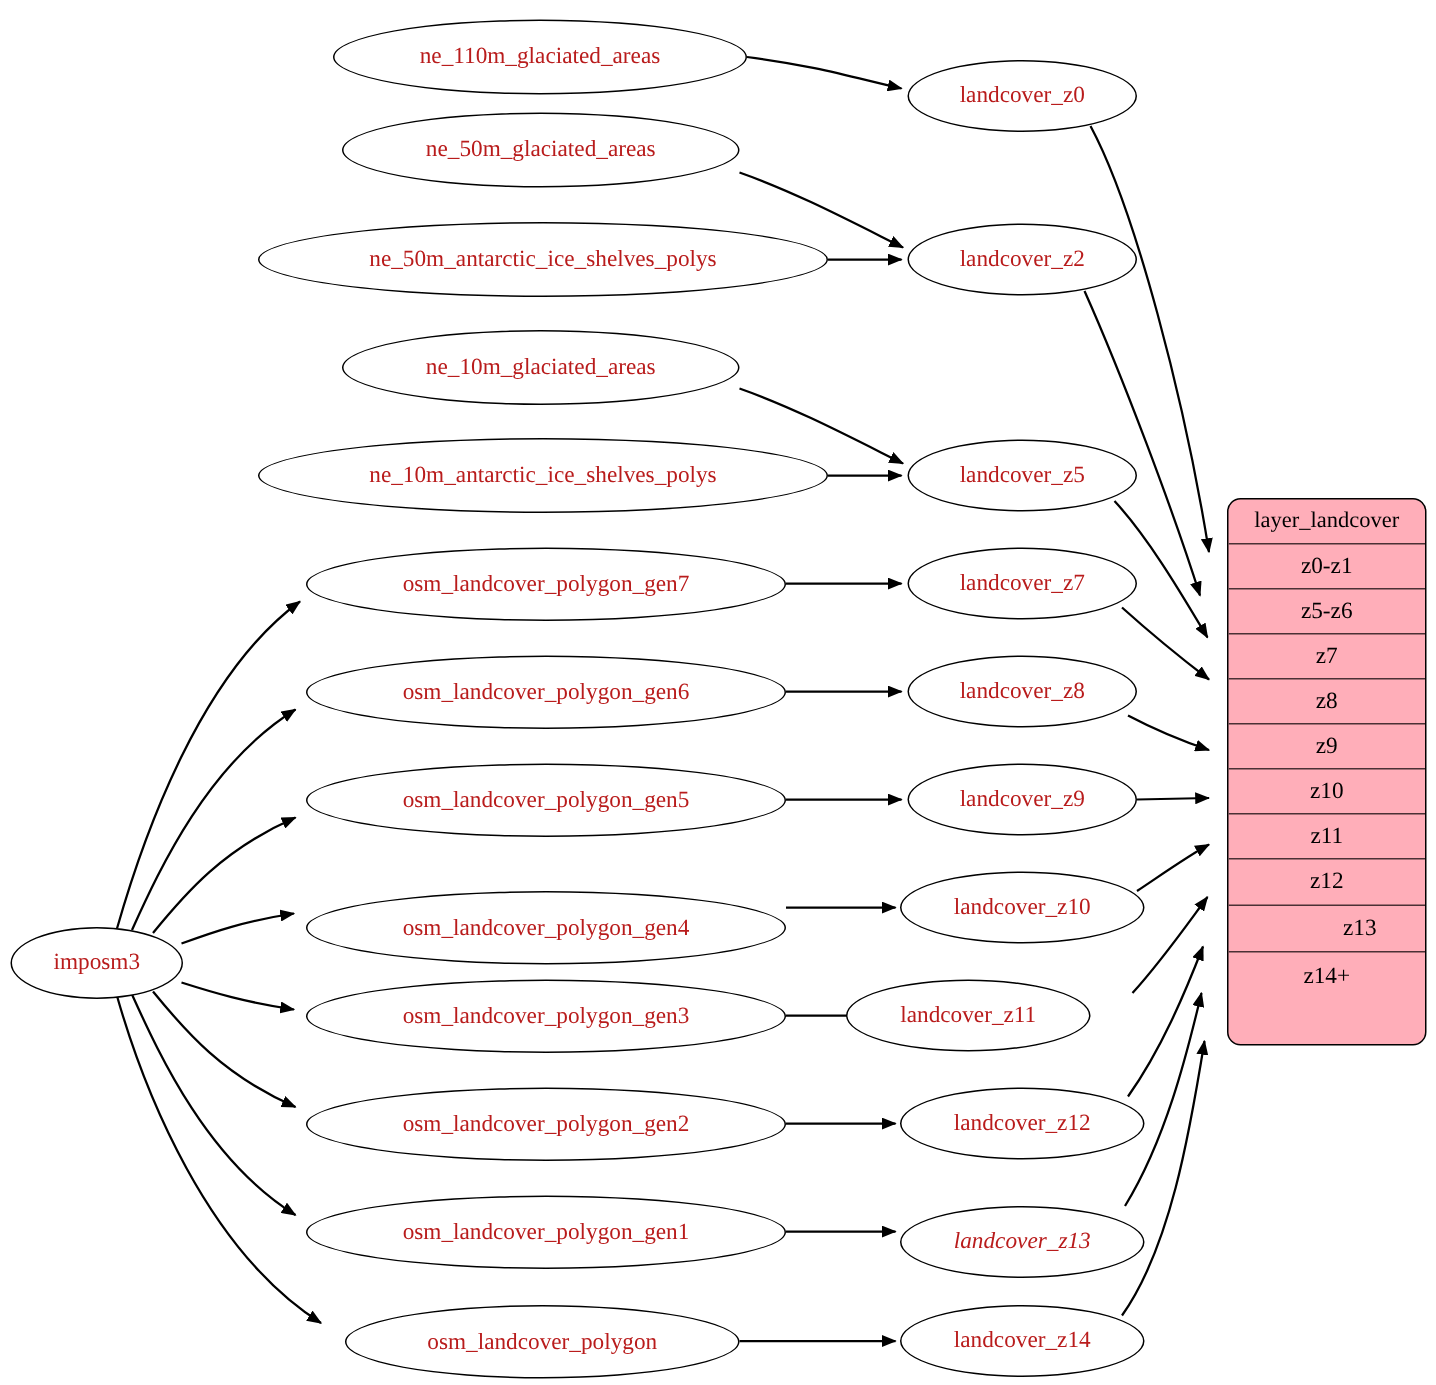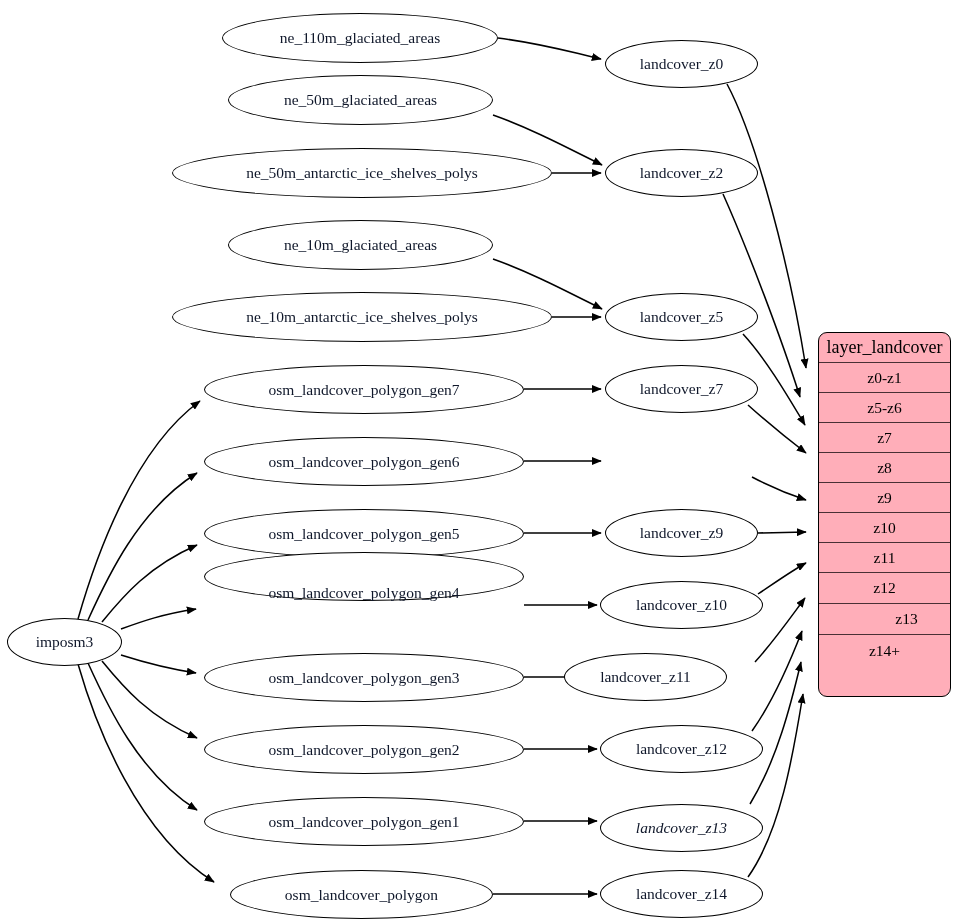--- a/index.html
+++ b/index.html
@@ -2,28 +2,28 @@
 <html><head>
 <meta charset="utf-8">
 <style>
   html,body{margin:0;padding:0;background:#ffffff;}
   #canvas{position:relative;width:957px;height:923px;background:#ffffff;
           font-family:"Liberation Serif","DejaVu Serif",serif;overflow:hidden;}
   svg#wires{position:absolute;left:0;top:0;width:957px;height:923px;}
   .node-ellipse{position:absolute;border:1.3px solid #000;border-radius:50%;
                 background:#fff;display:flex;align-items:center;justify-content:center;
                 box-sizing:border-box;}
-  .node-ellipse span{font-size:15.5px;color:#0f172a;white-space:nowrap;line-height:1;}
+  .node-ellipse span{font-size:15.5px;color:#b91c1c;white-space:nowrap;line-height:1;}
   #layer-table{position:absolute;border:1.4px solid #000;border-radius:9px;
                background:#FFAEB9;box-sizing:border-box;overflow:hidden;}
   #layer-table .trow{display:flex;align-items:center;justify-content:center;
                      border-bottom:1.3px solid #4a3035;box-sizing:border-box;
                      font-size:15.5px;color:#000;}
   #layer-table .trow:last-child{border-bottom:none;}
-  #layer-table .thead{font-size:18px;}
+  #layer-table .thead{font-size:15px;}
 </style>
 </head>
 <body>
 
 <div id="canvas">
 
   <svg id="wires" viewBox="0 0 957 923">
     <defs>
       <marker id="ah" markerWidth="10" markerHeight="8" refX="9.2" refY="4" orient="auto" markerUnits="userSpaceOnUse">
         <path d="M0,0 L10,4 L0,8 z" fill="#000"></path>
@@ -91,21 +91,21 @@
 
   <div class="node-ellipse" style="left:204px;top:365px;width:320px;height:49px;">
     <span>osm_landcover_polygon_gen7</span>
   </div>
   <div class="node-ellipse" style="left:204px;top:437px;width:320px;height:49px;">
     <span>osm_landcover_polygon_gen6</span>
   </div>
   <div class="node-ellipse" style="left:204px;top:509px;width:320px;height:49px;">
     <span>osm_landcover_polygon_gen5</span>
   </div>
-  <div class="node-ellipse" style="left:204px;top:552px;width:320px;height:49px;align-items:flex-end;">
+  <div class="node-ellipse" style="left:204px;top:594px;width:320px;height:49px;">
     <span>osm_landcover_polygon_gen4</span>
   </div>
   <div class="node-ellipse" style="left:204px;top:653px;width:320px;height:49px;">
     <span>osm_landcover_polygon_gen3</span>
   </div>
   <div class="node-ellipse" style="left:204px;top:725px;width:320px;height:49px;">
     <span>osm_landcover_polygon_gen2</span>
   </div>
   <div class="node-ellipse" style="left:204px;top:797px;width:320px;height:49px;">
     <span>osm_landcover_polygon_gen1</span>
@@ -118,20 +118,23 @@
     <span>landcover_z0</span>
   </div>
   <div class="node-ellipse" style="left:605px;top:149px;width:153px;height:48px;">
     <span>landcover_z2</span>
   </div>
   <div class="node-ellipse" style="left:605px;top:293px;width:153px;height:48px;">
     <span>landcover_z5</span>
   </div>
   <div class="node-ellipse" style="left:605px;top:365px;width:153px;height:48px;">
     <span>landcover_z7</span>
+  </div>
+  <div class="node-ellipse" style="left:605px;top:437px;width:153px;height:48px;">
+    <span>landcover_z8</span>
   </div>
   <div class="node-ellipse" style="left:605px;top:509px;width:153px;height:48px;">
     <span>landcover_z9</span>
   </div>
   <div class="node-ellipse" style="left:600px;top:581px;width:163px;height:48px;">
     <span>landcover_z10</span>
   </div>
   <div class="node-ellipse" style="left:564px;top:653px;width:163px;height:48px;">
     <span>landcover_z11</span>
   </div>

